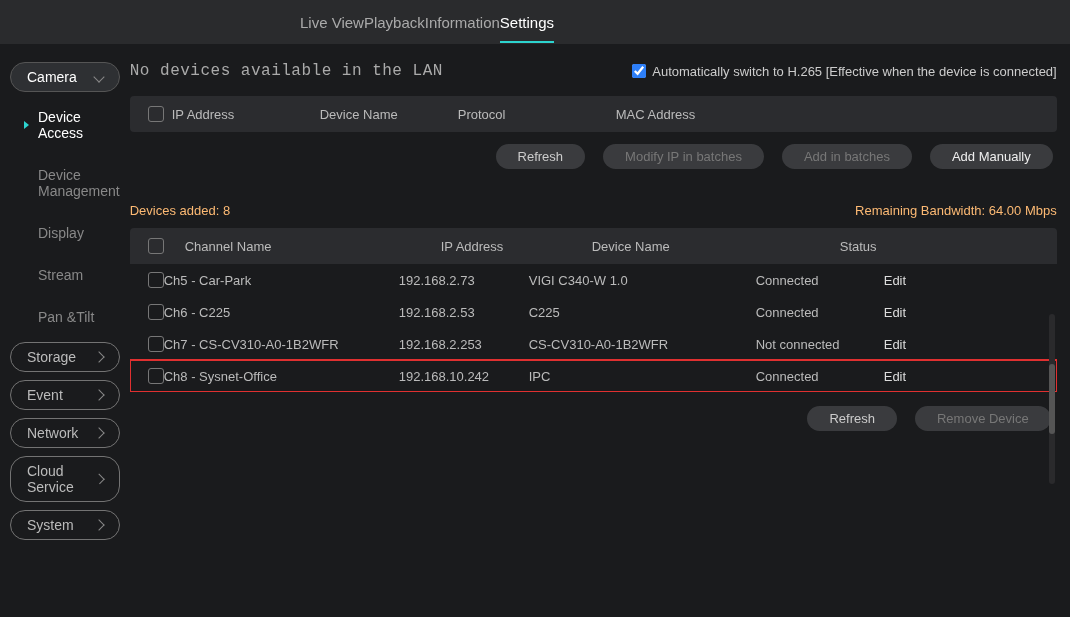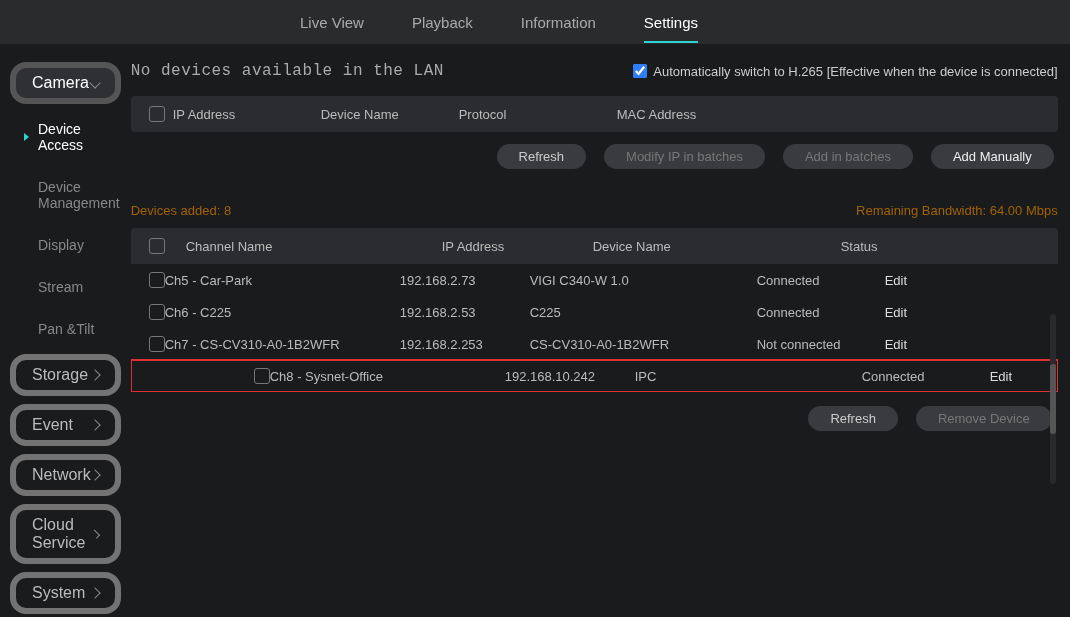--- a/index.html
+++ b/index.html
@@ -13,21 +13,20 @@
     overflow: hidden;
   }
 
   
   .topnav {
     height: 44px;
     background: #2a2b2d;
     display: flex;
     align-items: center;
     padding-left: 300px;
-    gap: 48px;
   }
   .topnav .tab {
     color: #aaa;
     font-size: 15px;
     padding: 10px 0;
     cursor: pointer;
     position: relative;
   }
   .topnav .tab.active {
     color: #fff;
@@ -43,28 +42,28 @@
   
   .layout { display: flex; }
   .sidebar {
     width: 215px;
     padding: 18px 10px;
     display: flex;
     flex-direction: column;
     gap: 8px;
   }
   .side-group {
-    border: 6px solid #737373;
+    border: 1px solid #737373;
     border-radius: 16px;
     padding: 6px 16px;
     display: flex;
     align-items: center;
     justify-content: space-between;
     color: #bbb;
-    font-size: 16px;
+    font-size: 14px;
     cursor: pointer;
   }
   .side-group.expanded {
     background: #2e3033;
     border-color: #555;
     color: #fff;
   }
   .side-sub {
     padding: 9px 0 9px 28px;
     font-size: 14px;
@@ -158,21 +157,21 @@
     cursor: pointer;
     border: none;
   }
   .btn.dim { color: #777; }
   .btn.bright { color: #eee; }
 
   
   .added-top {
     display: flex;
     justify-content: space-between;
-    color: #a16207;
+    color: #fdba74;
     font-size: 13px;
     margin: 34px 0 10px 0;
     text-align: right;
   }
 
   .added-header {
     background: #2b2c2f;
     border-radius: 4px 4px 0 0;
     display: flex;
     align-items: center;
@@ -196,21 +195,20 @@
   .arow {
     display: flex;
     align-items: center;
     padding: 8px 18px;
     font-size: 13px;
     color: #bbb;
   }
   .arow.highlight {
     outline: 2px solid #e03030;
     outline-offset: -1px;
-    justify-content: flex-end;
   }
   .arow .edit { color: #ddd; cursor: pointer; }
 
   
   .scrolltrack {
     position: absolute;
     right: 22px;
     top: 270px;
     width: 6px;
     height: 170px;

